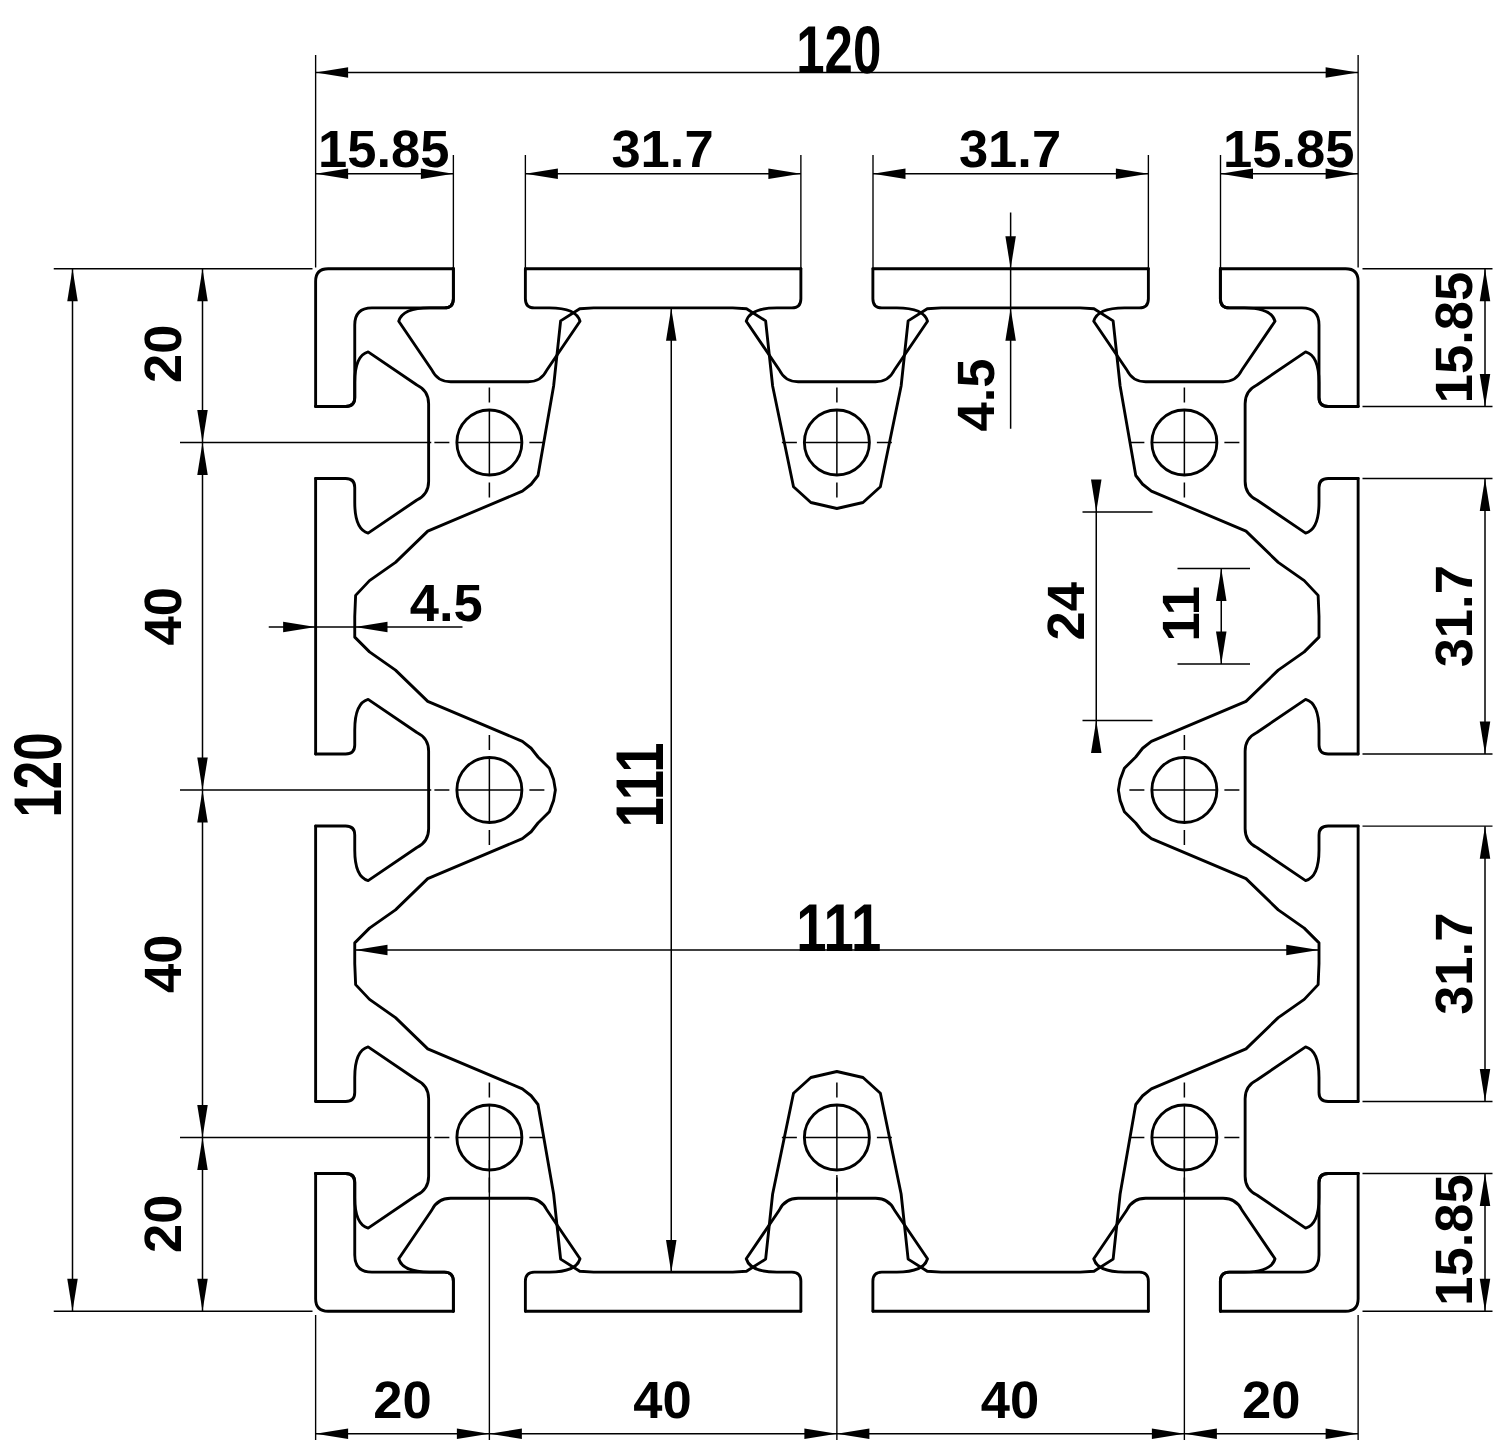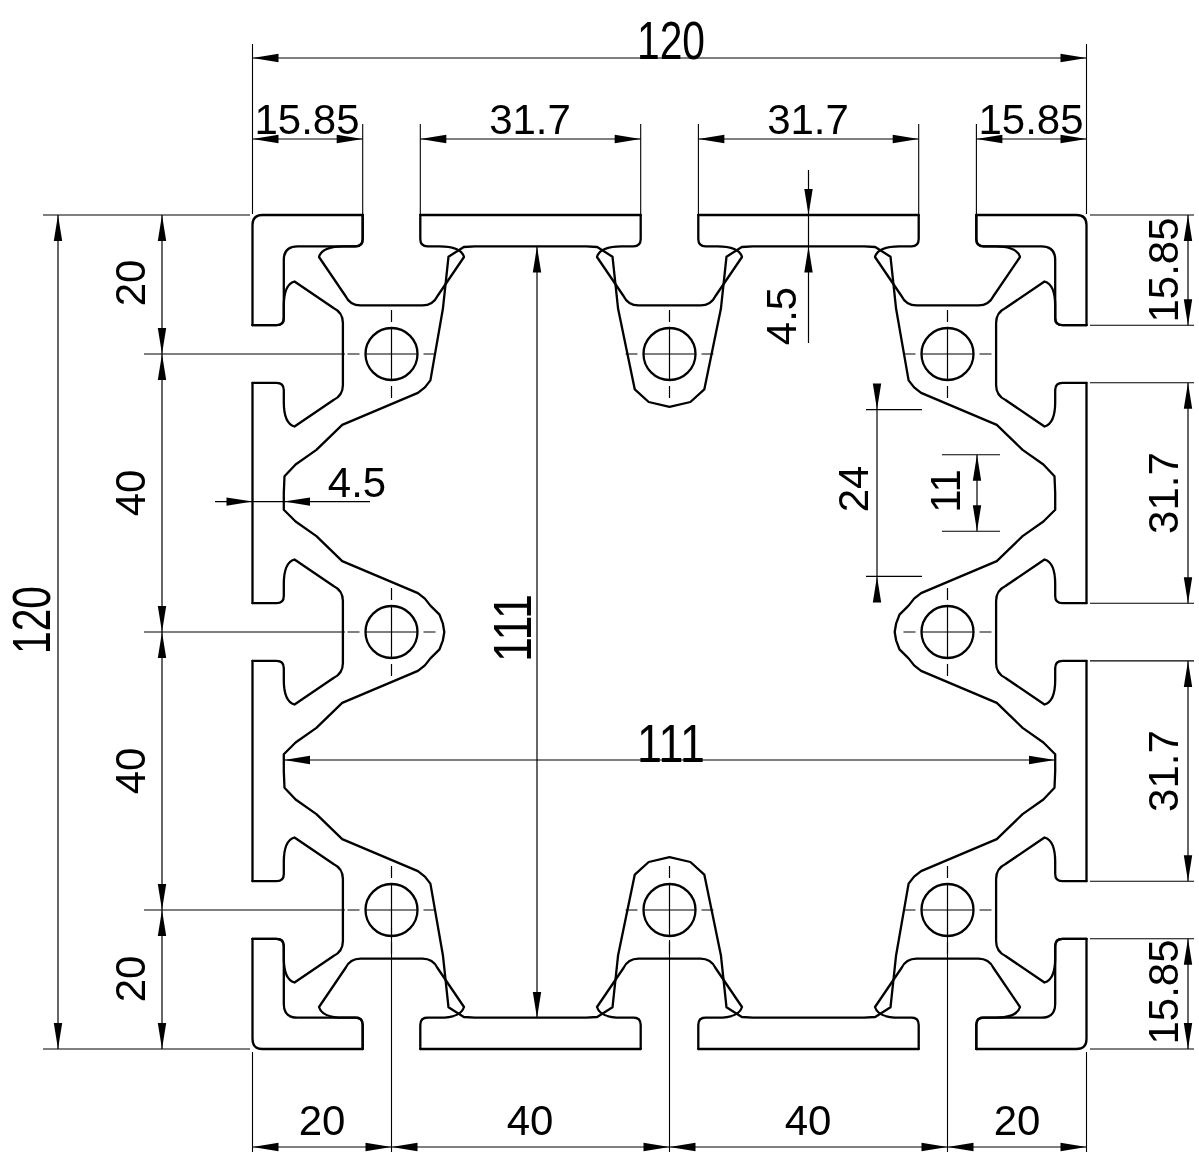--- a/index.html
+++ b/index.html
@@ -1,16 +1,16 @@
 <!DOCTYPE html>
 <html><head>
 <meta charset="utf-8">
 <style>
   html,body{margin:0;padding:0;background:#ffffff;}
-  .stage{width:1199px;height:1158px;position:relative;background:#ffffff;overflow:hidden;}
+  .stage{width:1199px;height:1158px;position:relative;background:#ffffff;overflow:hidden;font-weight:bold;}
   svg{display:block;}
   text{font-family:"Liberation Sans","DejaVu Sans",sans-serif;fill:#000;}
   .t-big{font-size:54px;}
   .t-dim{font-size:42px;}
   .profile-stroke{stroke:#000;stroke-width:2.3;fill:none;stroke-linejoin:round;stroke-linecap:round;}
   .cl{stroke:#000;stroke-width:1.2;fill:none;}
 </style>
 </head>
 <body>
 

